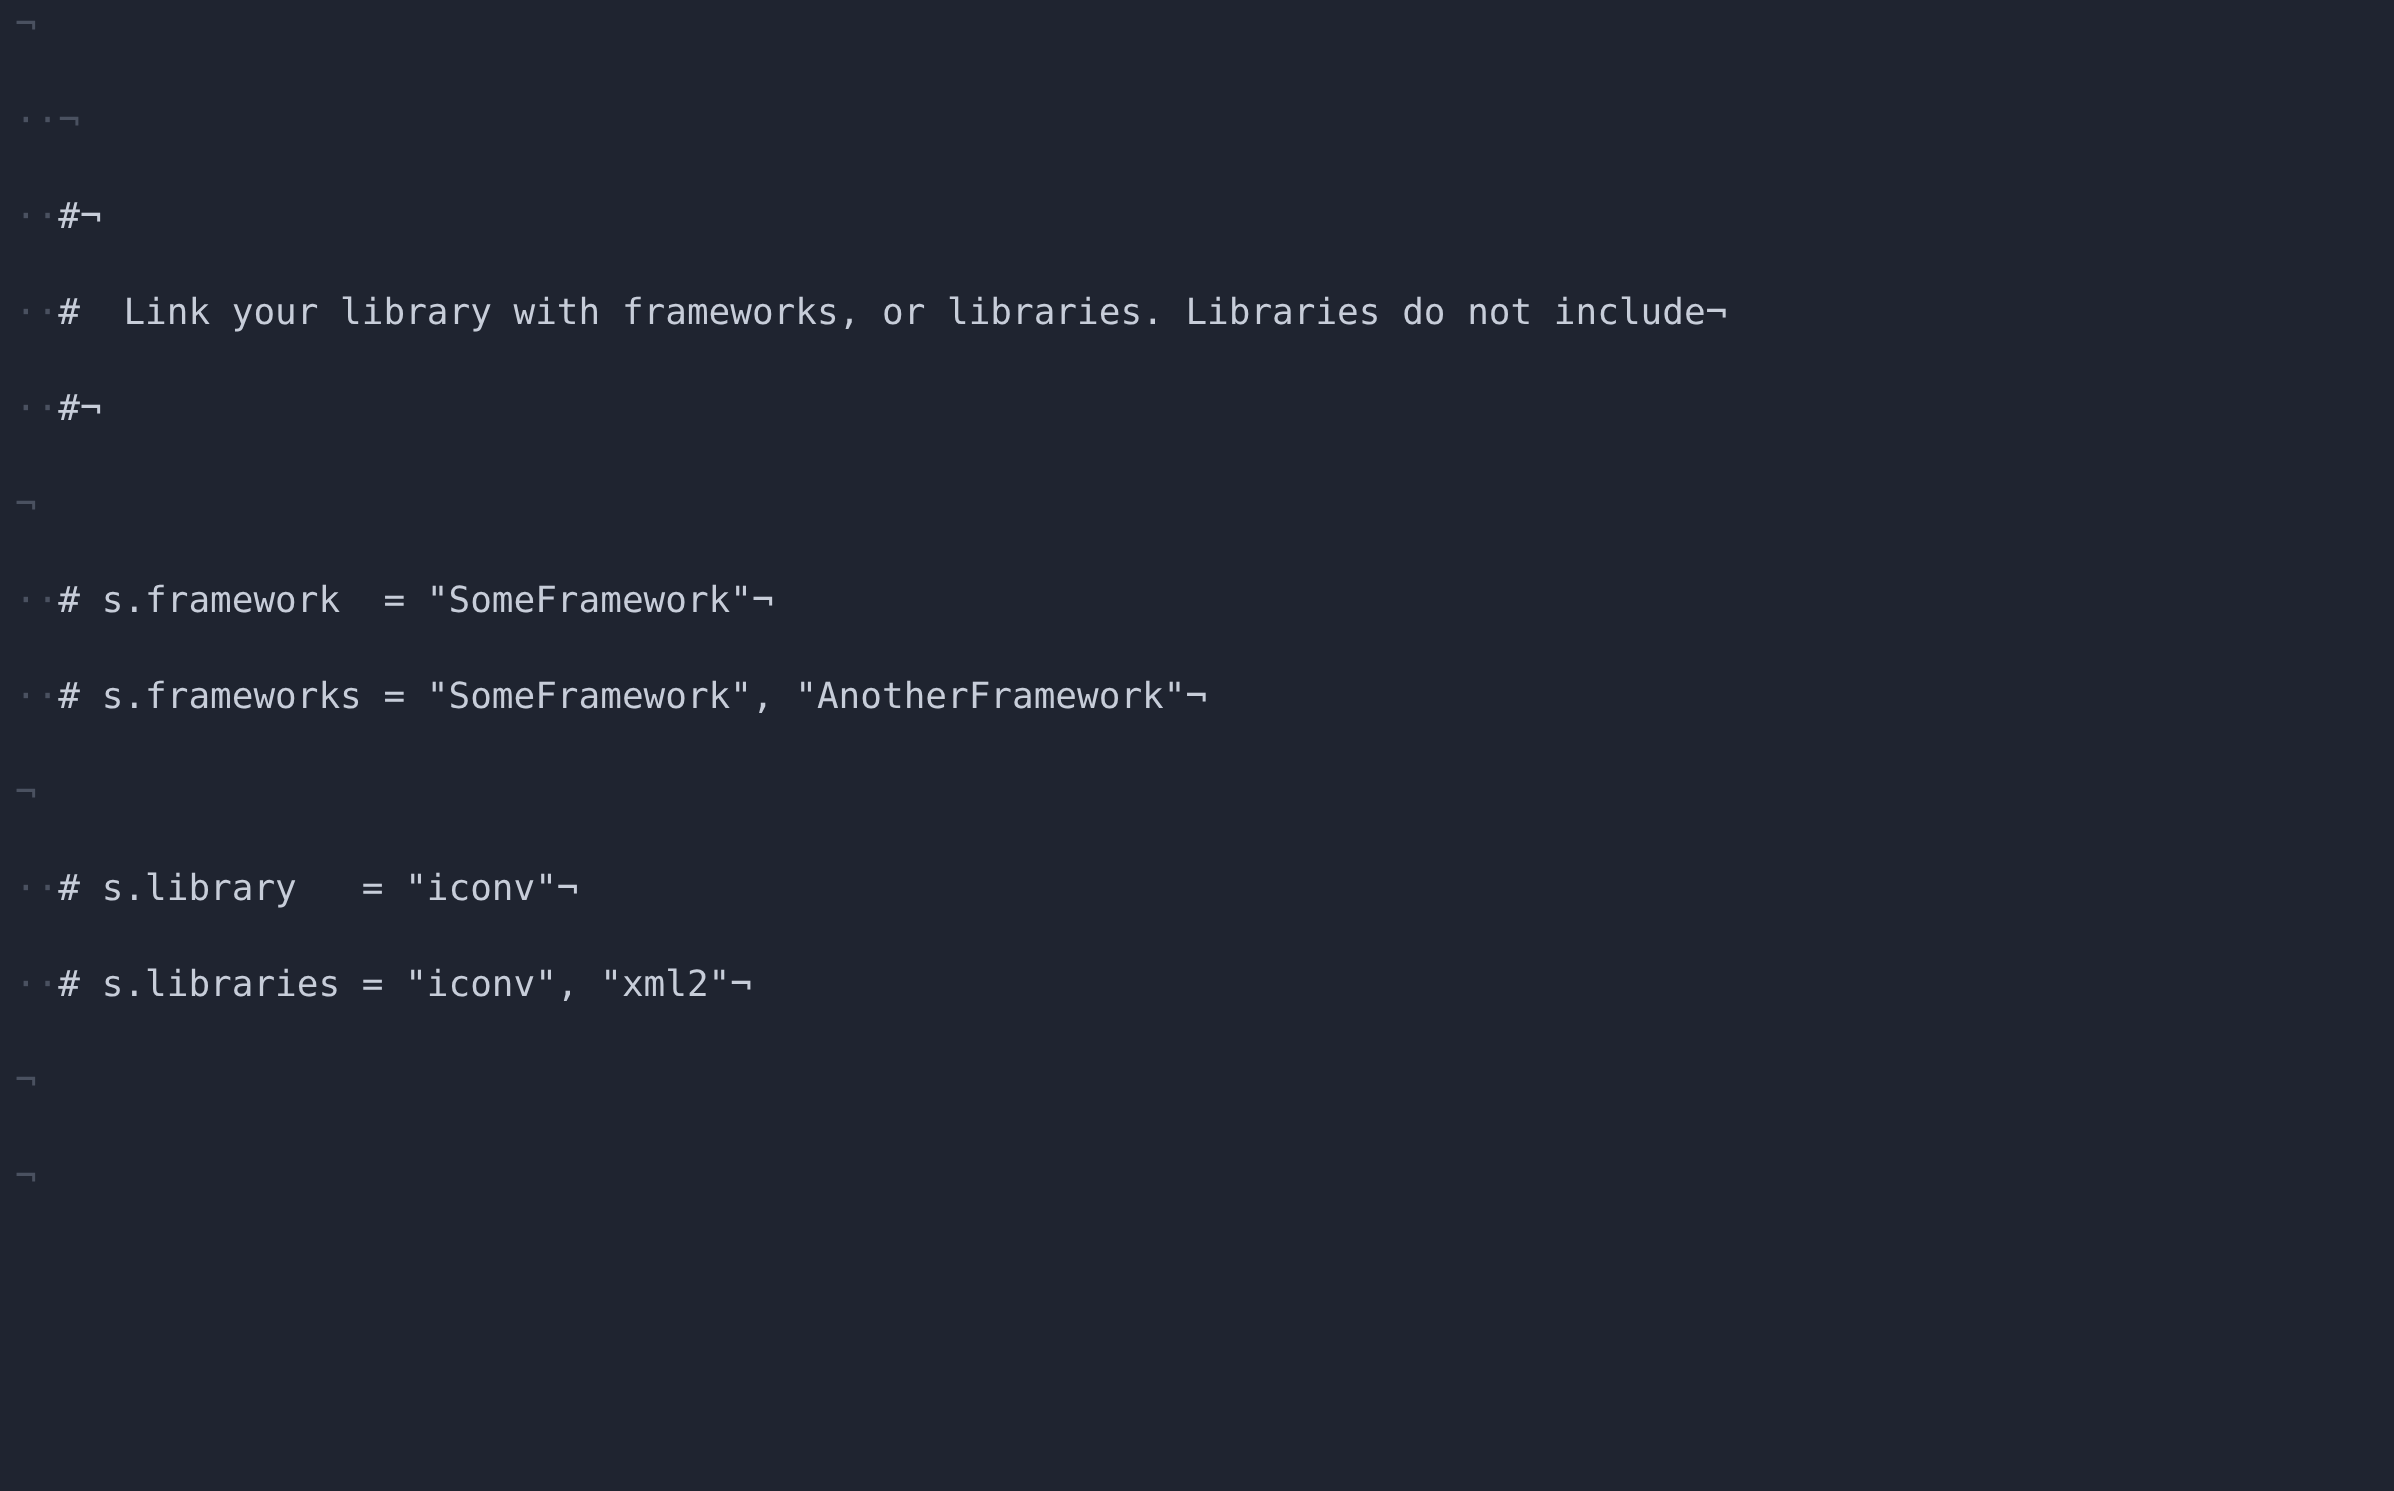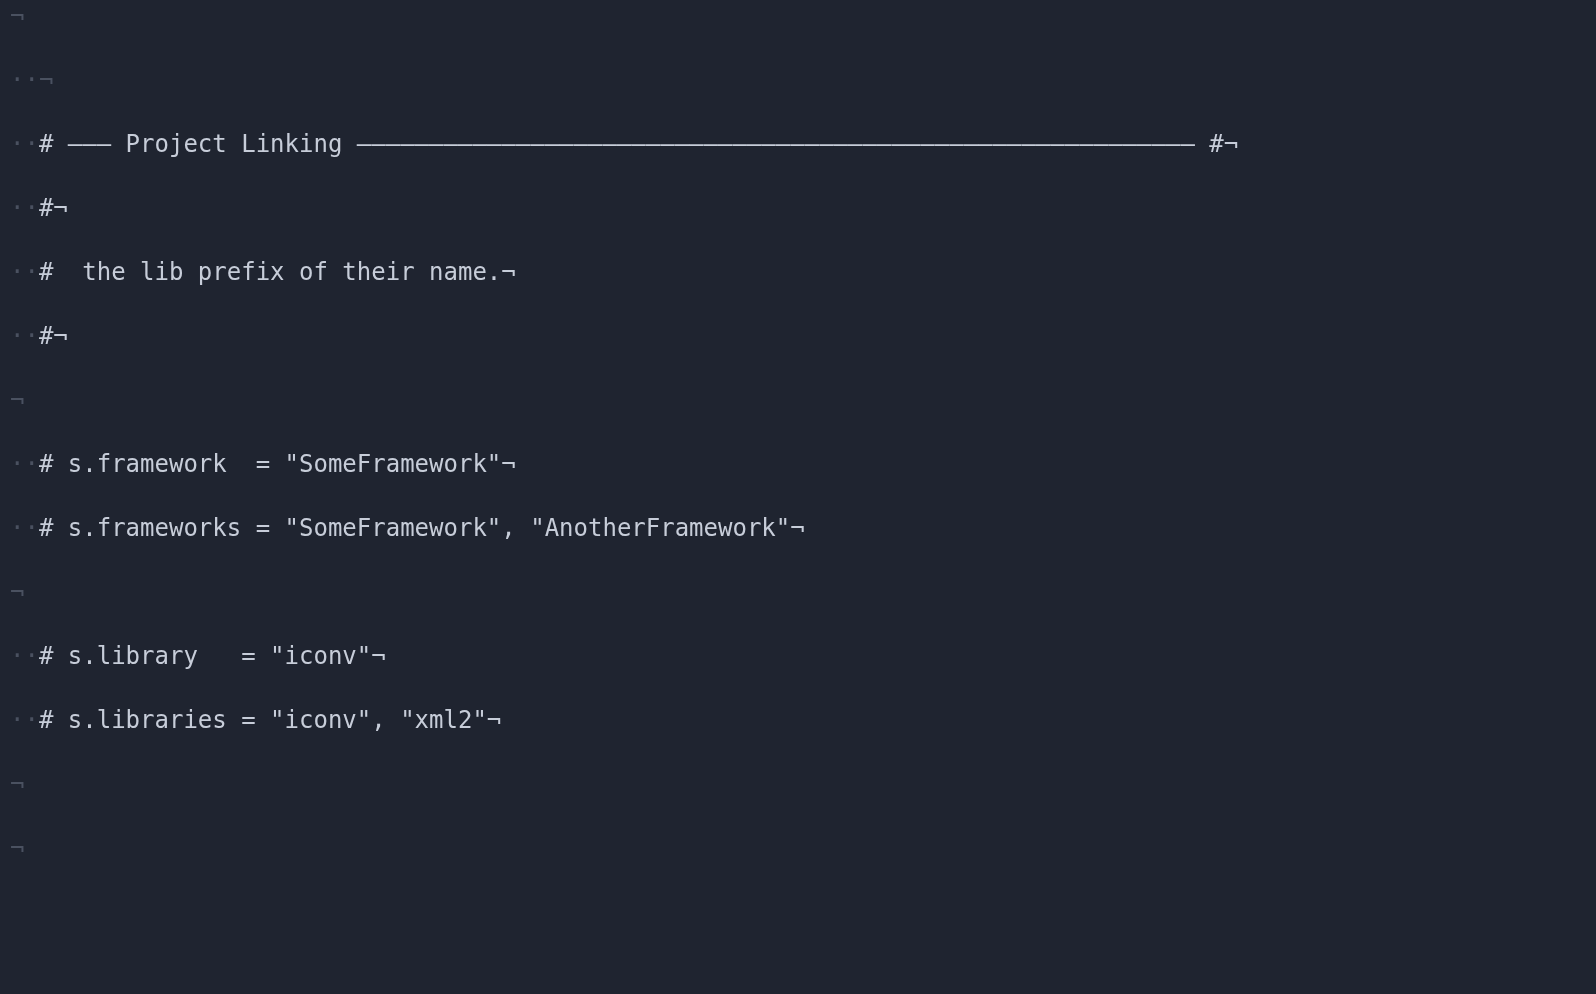--- a/index.html
+++ b/index.html
@@ -14,23 +14,22 @@
   }
   .ws{color:#4a5160;}
   .eol{color:#4a5160;}
   .line{display:block;padding-left:10px;}
 </style>
 </head>
 <body>
 
 <pre class="code"><span class="line"><span class="eol">¬</span></span>
 <span class="line"><span class="ws">··</span><span class="eol">¬</span></span>
-<span class="line"><span class="ws">··</span><span># ――― Project Linking ―――――――――――――――――――――――――――――――――――――――――――――――――――――――――― #¬</span></span>
 <span class="line"><span class="ws">··</span><span>#¬</span></span>
-<span class="line"><span class="ws">··</span><span>#  the lib prefix of their name.¬</span></span>
+<span class="line"><span class="ws">··</span><span>#  Link your library with frameworks, or libraries. Libraries do not include¬</span></span>
 <span class="line"><span class="ws">··</span><span>#¬</span></span>
 <span class="line"><span class="eol">¬</span></span>
 <span class="line"><span class="ws">··</span><span># s.framework  = "SomeFramework"¬</span></span>
 <span class="line"><span class="ws">··</span><span># s.frameworks = "SomeFramework", "AnotherFramework"¬</span></span>
 <span class="line"><span class="eol">¬</span></span>
 <span class="line"><span class="ws">··</span><span># s.library   = "iconv"¬</span></span>
 <span class="line"><span class="ws">··</span><span># s.libraries = "iconv", "xml2"¬</span></span>
 <span class="line"><span class="eol">¬</span></span>
 <span class="line"><span class="eol">¬</span></span>
 

